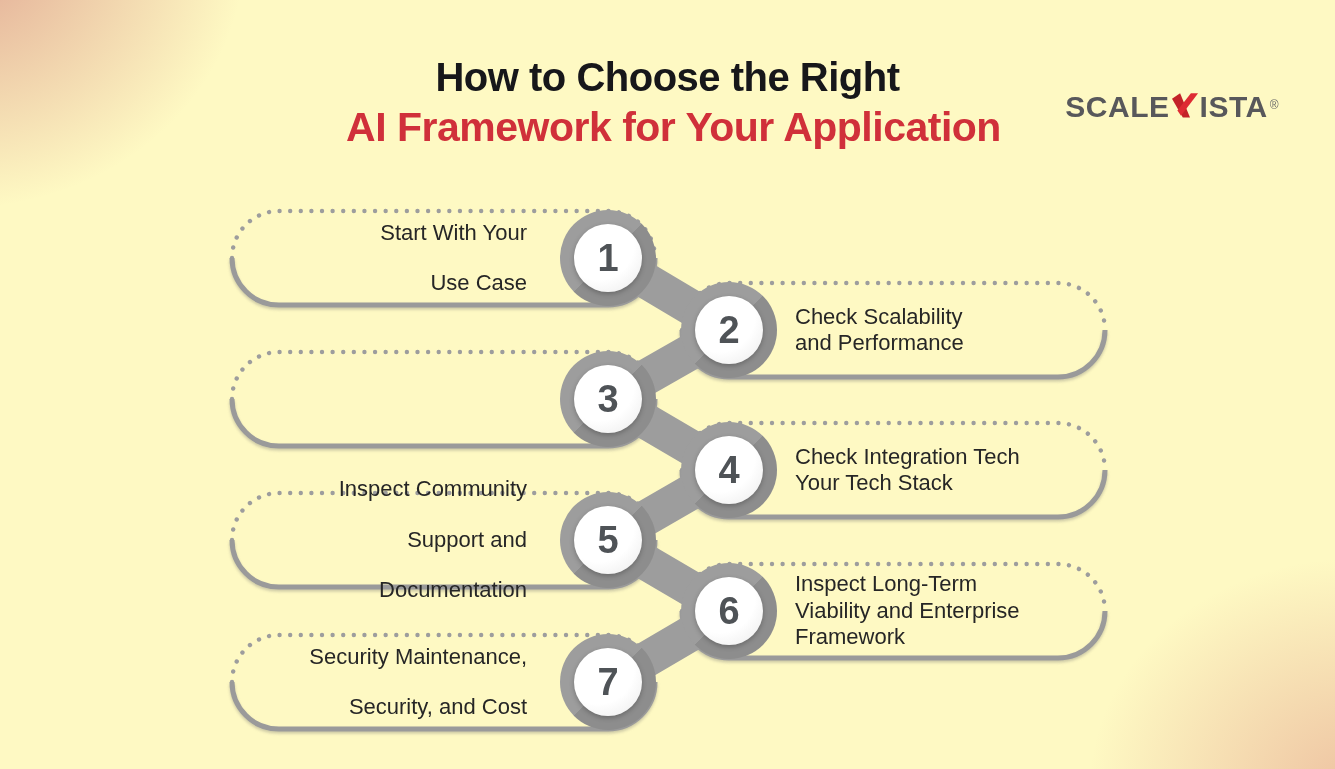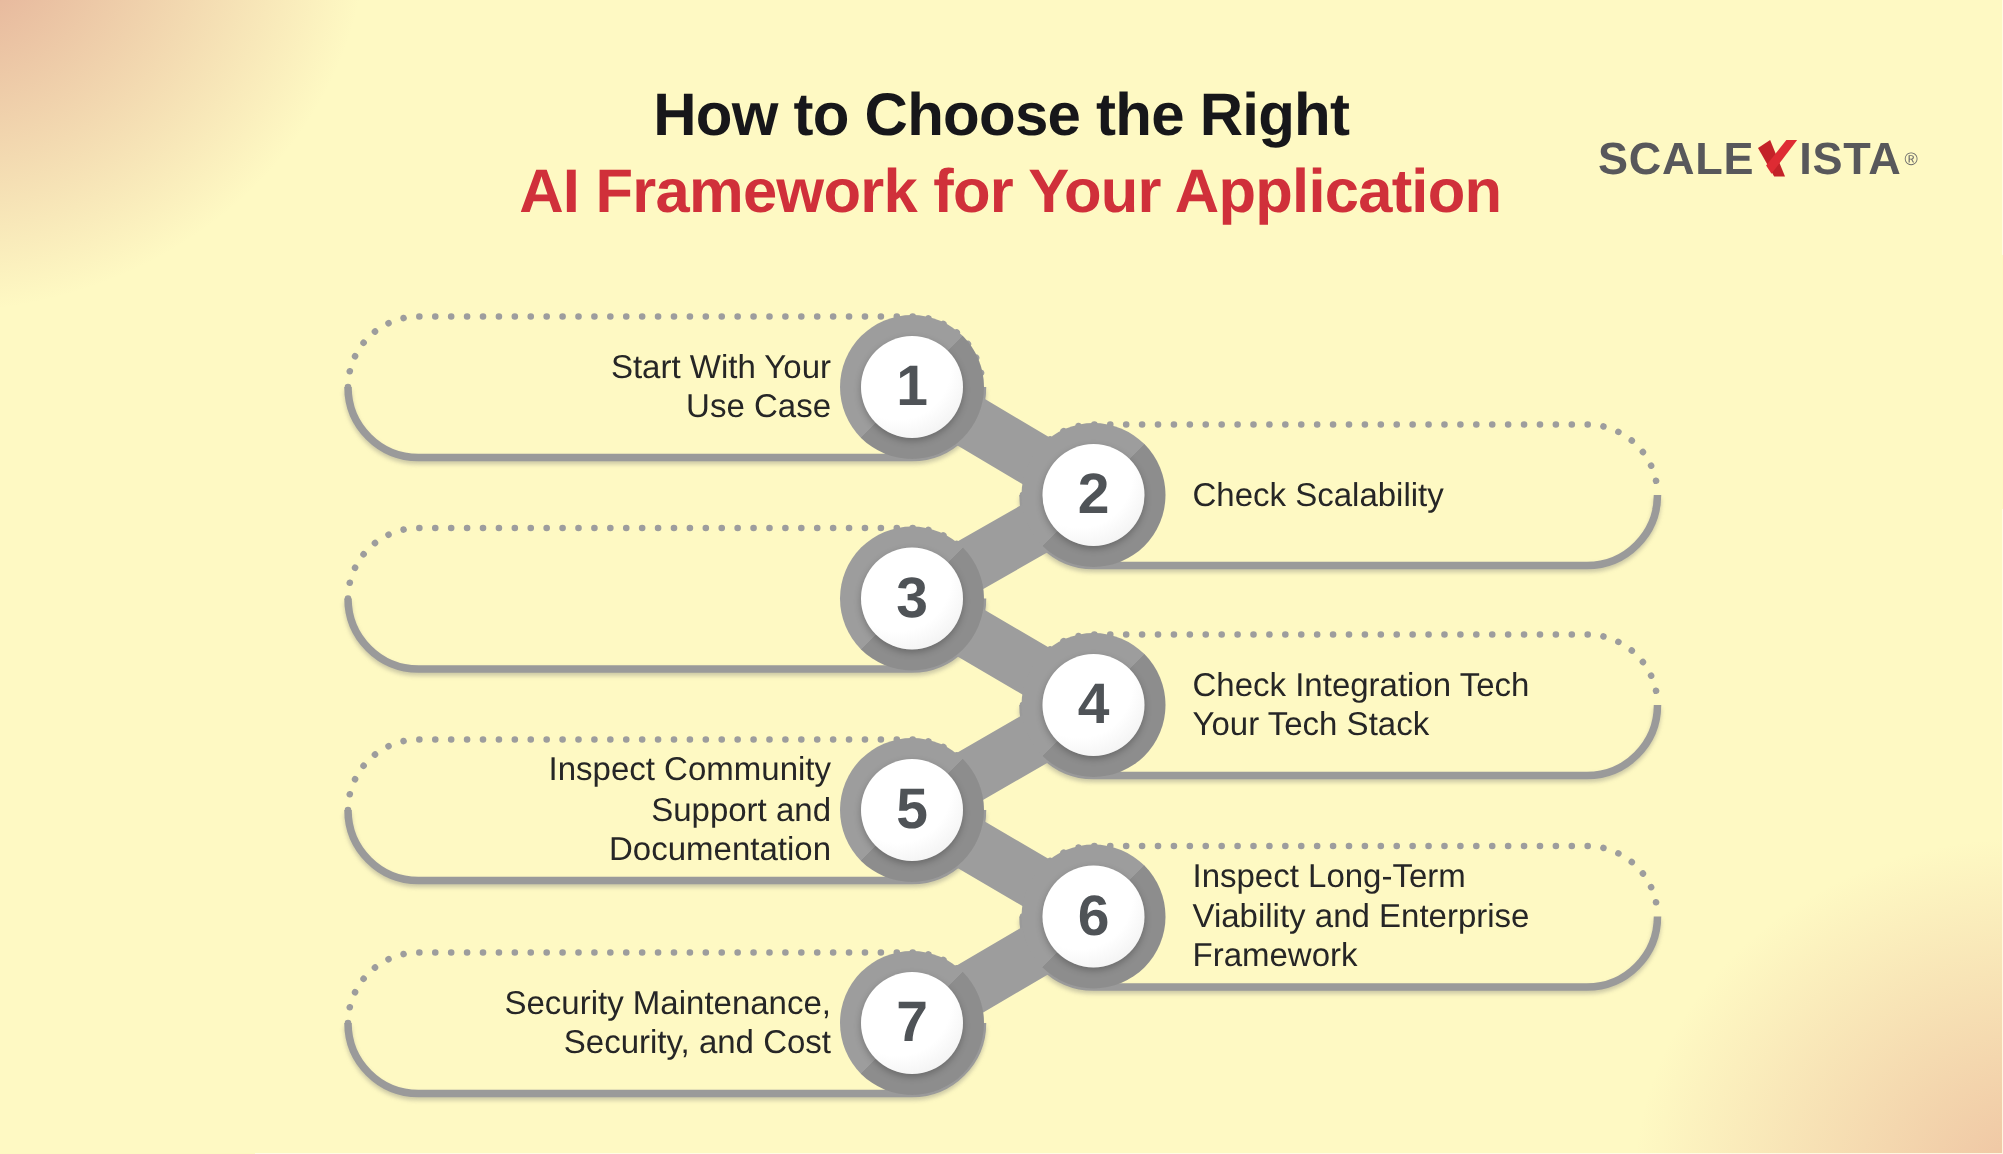--- a/index.html
+++ b/index.html
@@ -33,21 +33,21 @@
     background:linear-gradient(135deg,rgba(0,0,0,0) 50%,rgba(0,0,0,0.10) 50%);}
   .ring .inner{position:absolute;inset:14px;border-radius:50%;z-index:1;
     background:radial-gradient(circle at 36% 30%,#ffffff 55%,#f3f3f3 80%,#e7e7e7 100%);
     box-shadow:0 2px 5px rgba(0,0,0,0.25);
     display:flex;align-items:center;justify-content:center;
     font-size:38px;font-weight:700;color:#4f5357;}
   .c-left{left:560px;}
   .c-right{left:681px;}
   .lbl{position:absolute;height:94px;display:flex;flex-direction:column;justify-content:center;
     z-index:4;font-size:22px;line-height:26.5px;color:#262626;font-weight:500;}
-  .lbl-left{left:267px;width:287px;align-items:flex-end;}
+  .lbl-left{left:240px;width:287px;align-items:flex-end;gap:24px;}
   .lbl-right{left:795px;width:300px;text-align:left;align-items:flex-start;}
 </style>
 </head>
 <body>
 
 <div class="canvas">
 
   <div class="corner-tl"></div>
   <div class="corner-br"></div>
 
@@ -122,20 +122,21 @@
   <div class="ring c-left" style="top:634px">
     <div class="inner">7</div>
     </div>
 
   <div class="lbl lbl-left" style="top:211px">
     <span>Start With Your</span>
     <span>Use Case</span>
   </div>
   <div class="lbl lbl-right" style="top:283px">
     <span>Check Scalability</span>
+    <span>and Performance</span>
   </div>
   <div class="lbl lbl-left" style="top:352px">
   </div>
   <div class="lbl lbl-right" style="top:423px">
     <span>Check Integration Tech</span>
     <span>Your Tech Stack</span>
   </div>
   <div class="lbl lbl-left" style="top:493px">
     <span>Inspect Community</span>
     <span>Support and</span>

